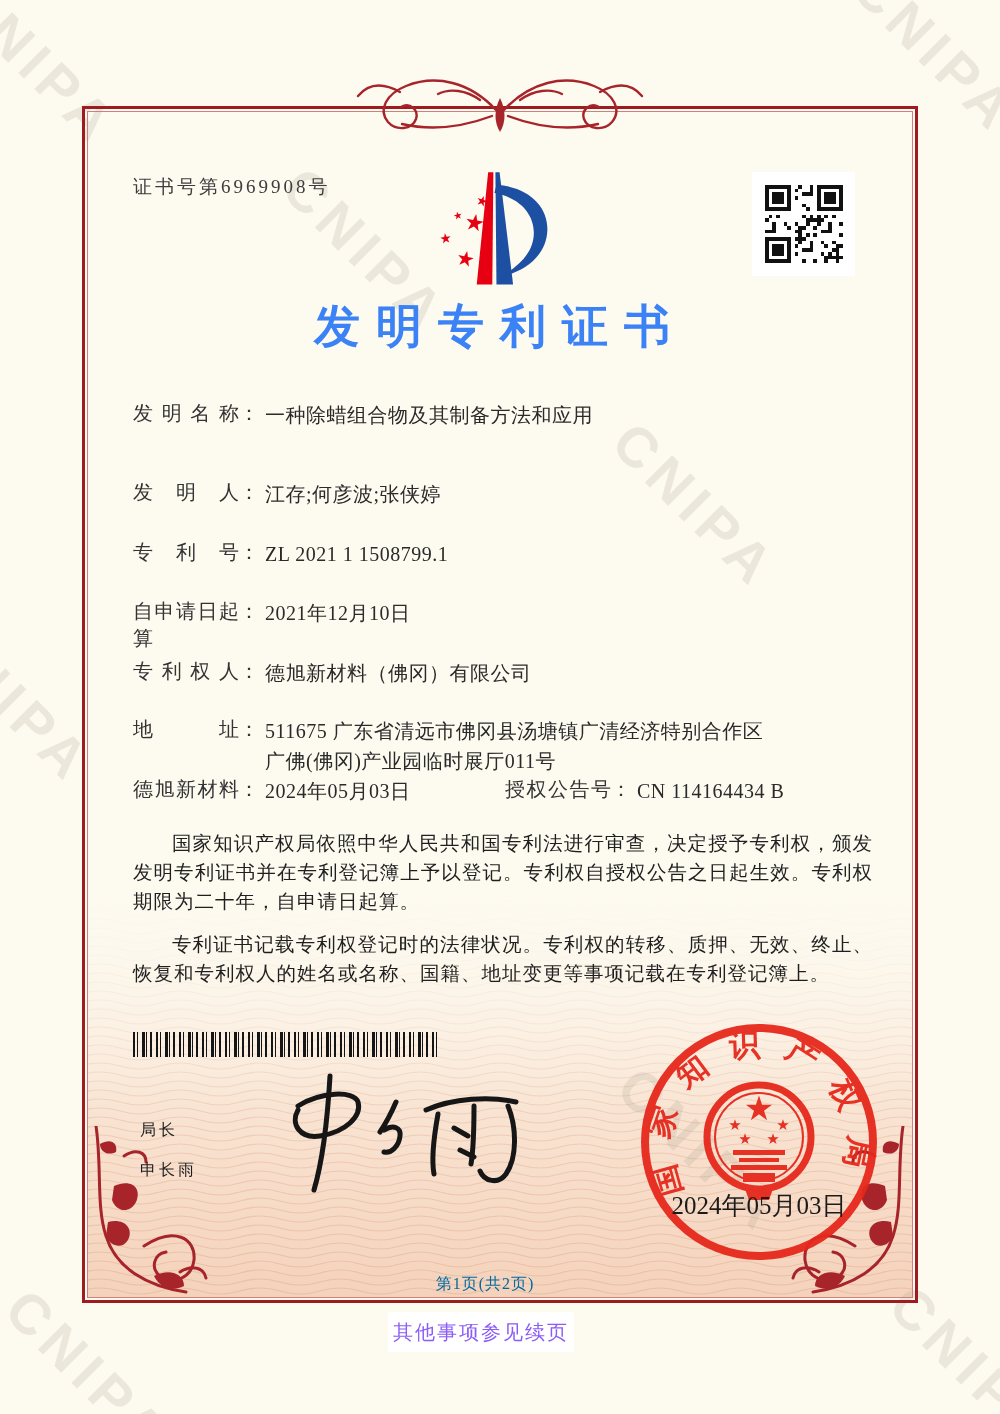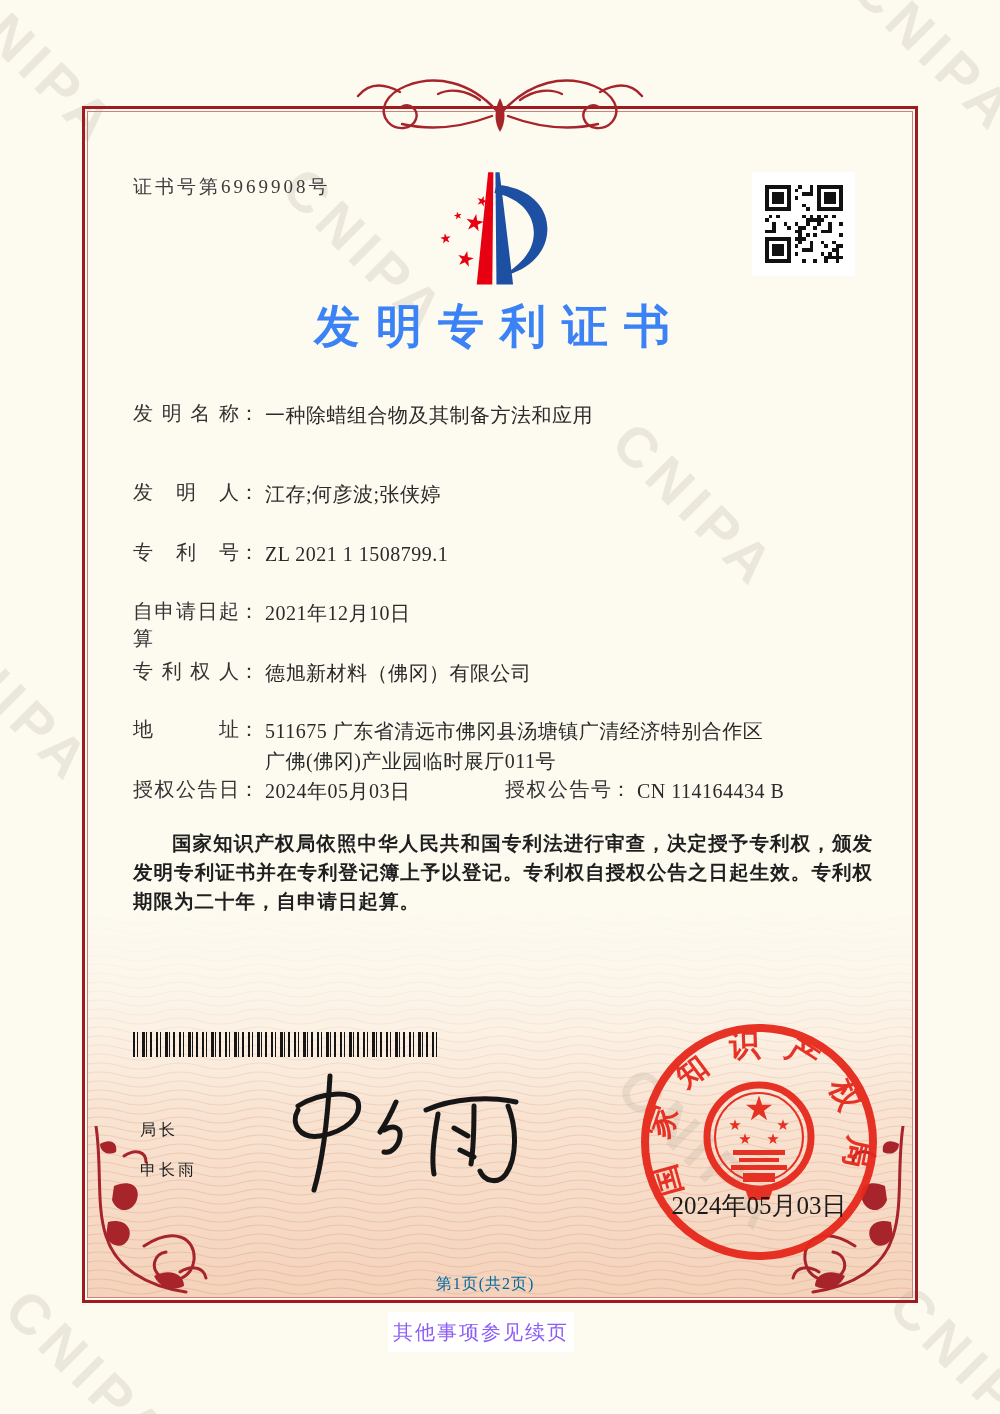--- a/index.html
+++ b/index.html
@@ -28,21 +28,21 @@
          font-weight:900;letter-spacing:16px;color:#3b82f6;z-index:4;}
   
   .row{position:absolute;left:133px;z-index:4;font-size:20px;color:#2a2a2a;}
   .f-label{display:inline-block;width:106px;text-align:justify;text-align-last:justify;
            vertical-align:top;color:#333;}
   .colon{display:inline-block;vertical-align:top;margin-right:6px;color:#333;}
   .f-value{display:inline-block;vertical-align:top;letter-spacing:0.5px;max-width:540px;line-height:30px;}
   .row2col .second{position:absolute;left:372px;top:0;white-space:nowrap;}
   
   .legal{position:absolute;left:133px;top:829px;width:740px;z-index:4;font-size:19.5px;
-         line-height:29px;text-align:justify;letter-spacing:1px;color:#1f1f1f;font-weight:bold;}
+         line-height:29px;text-align:justify;letter-spacing:1px;color:#1f1f1f;}
   .legal p{margin:0 0 14px 0;text-indent:2em;}
   
   .barcode{position:absolute;left:133px;top:1032px;width:308px;height:25px;z-index:4;
      background:repeating-linear-gradient(90deg,
        #151515 0 2px,rgba(0,0,0,0) 2px 4px,#151515 4px 5px,rgba(0,0,0,0) 5px 9px,
        #151515 9px 12px,rgba(0,0,0,0) 12px 13px,#151515 13px 14px,rgba(0,0,0,0) 14px 17px,
        #151515 17px 19px,rgba(0,0,0,0) 19px 23px);}
   .officer{position:absolute;left:140px;z-index:4;font-family:"Liberation Sans","DejaVu Sans",sans-serif;
            font-size:16px;letter-spacing:3px;color:#1c1c1c;}
   .sig{position:absolute;left:268px;top:1066px;z-index:4;}
@@ -295,28 +295,29 @@
 <div class="row" style="top:598px">
   <span class="f-label">自申请日起算</span><span class="colon">：</span><span class="f-value">2021年12月10日</span>
 </div>
 <div class="row" style="top:658px">
   <span class="f-label">专利权人</span><span class="colon">：</span><span class="f-value">德旭新材料（佛冈）有限公司</span>
 </div>
 <div class="row" style="top:716px">
   <span class="f-label">地址</span><span class="colon">：</span><span class="f-value" style="width:518px">511675 广东省清远市佛冈县汤塘镇广清经济特别合作区广佛(佛冈)产业园临时展厅011号</span>
 </div>
 <div class="row row2col" style="top:776px">
-  <span class="f-label">授权公告日</span><span class="colon">：</span><span class="f-value">2024年05月03日</span>
+  <span class="f-label">德旭新材料</span><span class="colon">：</span><span class="f-value">2024年05月03日</span>
   <span class="second">
     <span class="f-label">授权公告号</span><span class="colon">：</span><span class="f-value">CN 114164434 B</span>
   </span>
 </div>
 
 <div class="legal">
   <p>国家知识产权局依照中华人民共和国专利法进行审查，决定授予专利权，颁发发明专利证书并在专利登记簿上予以登记。专利权自授权公告之日起生效。专利权期限为二十年，自申请日起算。</p>
+  <p>专利证书记载专利权登记时的法律状况。专利权的转移、质押、无效、终止、恢复和专利权人的姓名或名称、国籍、地址变更等事项记载在专利登记簿上。</p>
 </div>
 
 <div class="barcode"></div>
 
 <div class="officer" style="top:1120px">局长</div>
 <div class="officer" style="top:1160px">申长雨</div>
 
 <svg class="sig" width="270" height="130" viewBox="0 0 270 130">
   <g stroke="#161616" stroke-width="5" fill="none" stroke-linecap="round" stroke-linejoin="round">
     <path d="M30,40 C52,26 86,24 90,36 C94,50 78,66 52,70 C32,73 22,58 30,44"></path>

